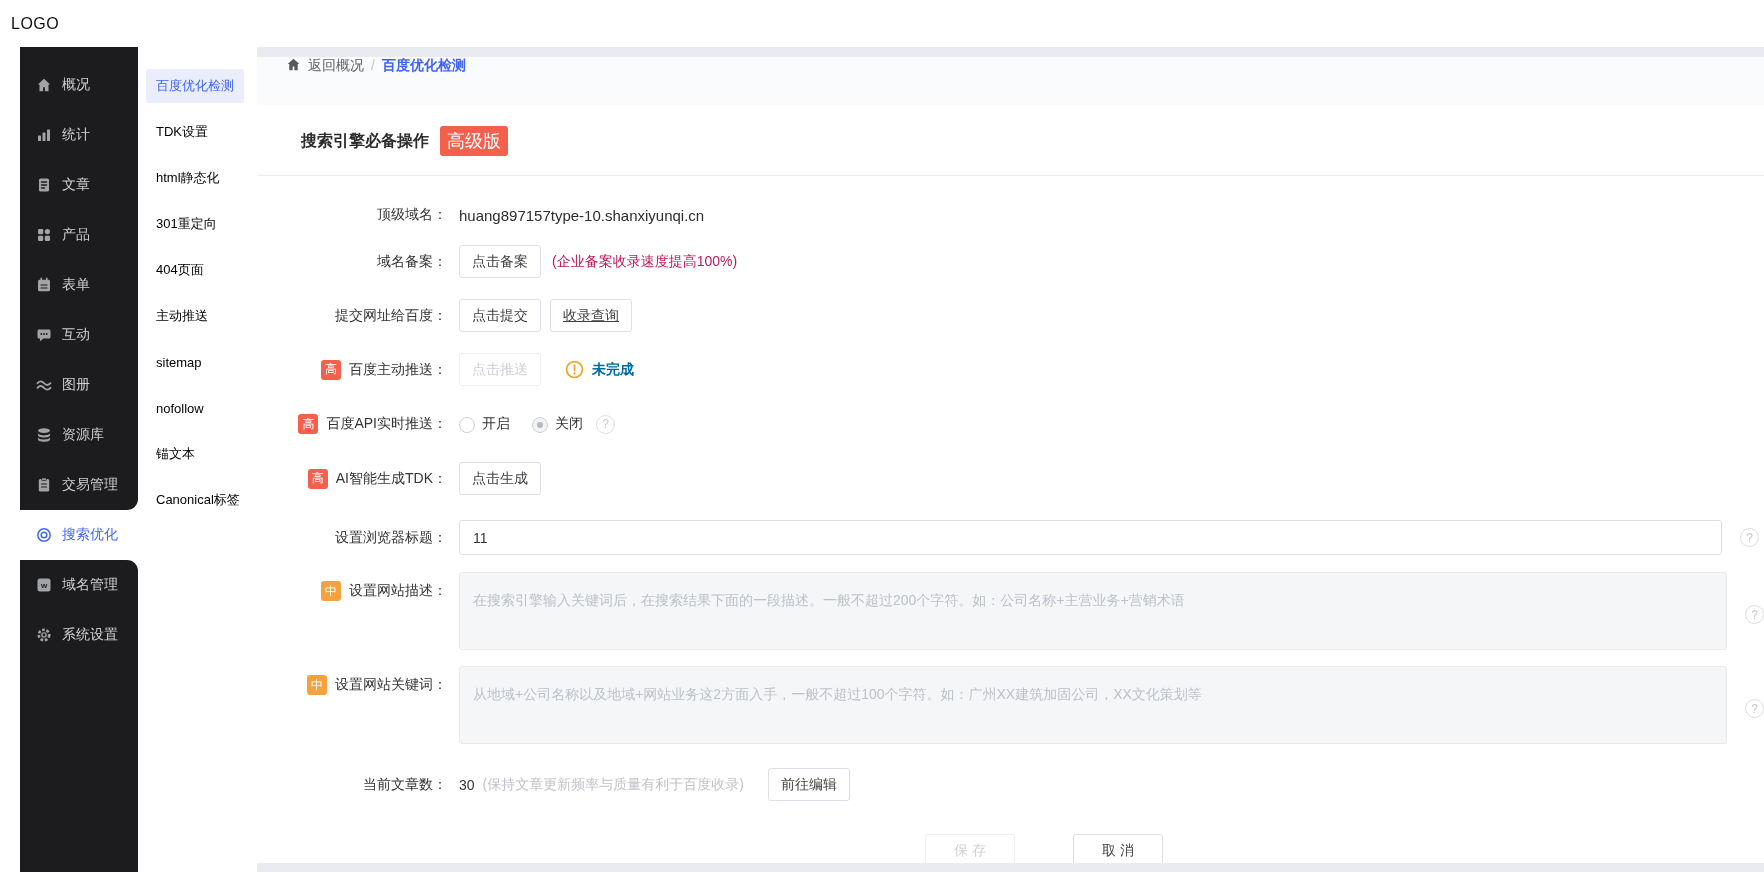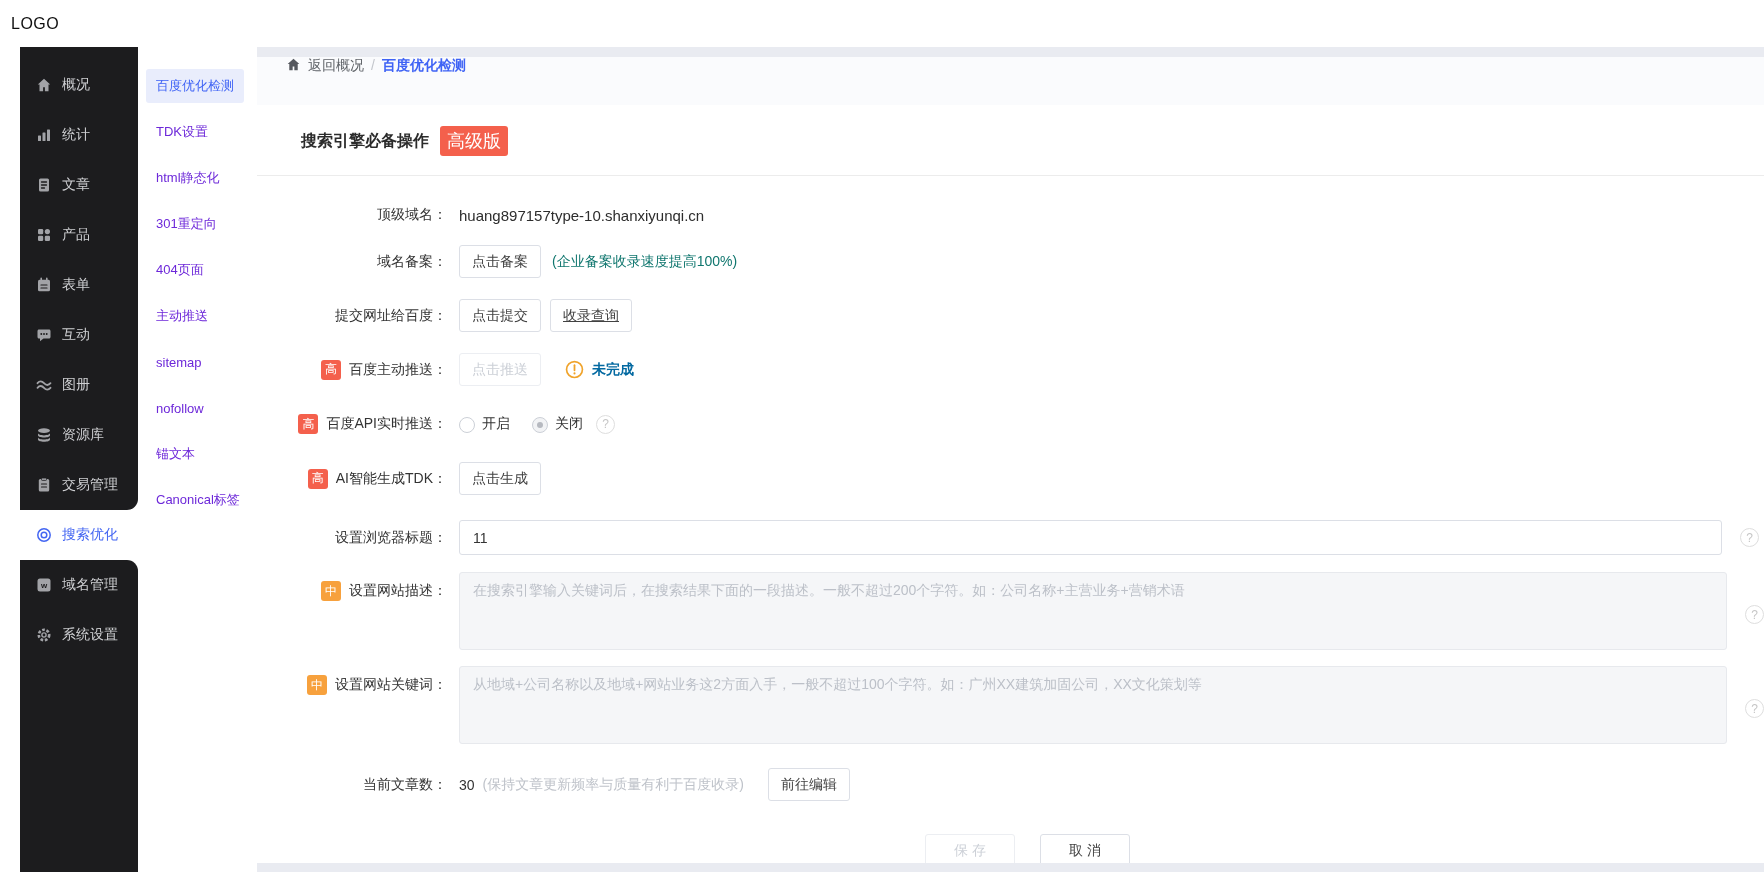--- a/index.html
+++ b/index.html
@@ -25,21 +25,21 @@
     display:flex; align-items:center; padding-left:16px; gap:10px; font-size:14px; cursor:pointer; }
   .ds-item .ico { width:16px; height:16px; color:#a2a3a7; display:flex; align-items:center; justify-content:center; }
   .ds-item.active { background:#fff; color:#4466f2; }
   .ds-item.active .ico { color:#4466f2; }
   .ds-item.pre-active { border-bottom-right-radius:11px; }
   .ds-item.post-active { border-top-right-radius:11px; }
 
   
   .submenu { width:119px; flex:0 0 119px; background:#fff; padding-top:16px; }
   .sm-item { height:46px; display:flex; align-items:center; padding-left:8px; cursor:pointer; }
-  .sm-label { font-size:13px; color:#6d28d9; padding:8px 10px; border-radius:3px; white-space:nowrap; }
+  .sm-label { font-size:13px; color:#000000; padding:8px 10px; border-radius:3px; white-space:nowrap; }
   .sm-item.active .sm-label { background:#e9edfc; color:#3f63f5; }
 
   
   .main { flex:1; background:#e9ebf1; padding-top:10px; display:flex; flex-direction:column; min-width:0; }
   .card { background:#fff; flex:1; margin-bottom:9px; overflow:hidden; }
   .breadcrumb { height:48px; background:#fafbfd; display:flex; align-items:flex-start;
     padding-left:29px; color:#5f6368; gap:7px; }
   .crumb-home { width:15px; height:15px; color:#55585e; display:flex; }
   .crumb-back { color:#5f6368; cursor:pointer; }
   .crumb-sep { color:#c3c6cc; }
@@ -62,21 +62,21 @@
     display:flex; align-items:center; justify-content:center; }
   .tag-high { background:#f4604c; }
   .tag-mid  { background:#f7a13d; }
 
   .btn { height:33px; padding:0 12px; background:#fff; border:1px solid #dcdfe6; border-radius:3px;
     font-size:14px; color:#424242; cursor:pointer; font-family:inherit; white-space:nowrap; }
   .btn.disabled { color:#ccd0d7; border-color:#eceef2; cursor:not-allowed; }
   .gap9 { margin-left:9px;text-decoration:underline; }
 
   .domain-value { font-size:15px; color:#2d2d2d; }
-  .hint { color:#0f766e; margin-left:11px; white-space:nowrap; }
+  .hint { color:#be185d; margin-left:11px; white-space:nowrap; }
 
   .warn-wrap { display:flex; align-items:center; gap:8px; margin-left:24px; }
   .warn-ico { width:19px; height:19px; display:flex; }
   .status-strong { font-weight:bold; color:#0369a1; }
 
   .radio { width:16px; height:16px; border:1px solid #ccd0d7; border-radius:50%; background:#fff;
     position:relative; flex:0 0 16px; cursor:pointer; }
   .radio.checked { background:#f2f3f5; }
   .radio.checked::after { content:""; position:absolute; left:4px; top:4px; width:6px; height:6px;
     border-radius:50%; background:#b6b9c0; }
@@ -85,34 +85,34 @@
   .ml22 { margin-left:22px; }
 
   .help { width:19px; height:19px; flex:0 0 19px; border:1px solid #dedede; border-radius:50%;
     color:#c6c6c6; font-size:12px; display:flex; align-items:center; justify-content:center;
     margin-left:18px; cursor:pointer; }
   .help.top-align { margin-top:7px; }
 
   .text-input { width:1263px; height:35px; border:1px solid #dcdfe6; border-radius:3px;
     padding:0 13px; font-size:14px; color:#333; font-family:inherit; outline:none; }
   .textarea { width:1377px; height:78px; background:#f5f6f8; border:1px solid #e7e9ed; border-radius:3px;
-    padding:9px 13px; font-size:14px; color:#333; font-family:inherit; resize:none; outline:none; }
+    padding:19px 13px; font-size:14px; color:#333; font-family:inherit; resize:none; outline:none; }
   .text-input::placeholder, .textarea::placeholder { color:#bcc0c8; }
 
   .count-value { color:#333; }
   .count-hint { color:#bfc3ca; margin-left:8px; }
   .ml24 { margin-left:24px; }
   .mb28 { margin-bottom:28px; }
   .mb25 { margin-bottom:25px; }
   .mb17 { margin-bottom:17px; }
   .mb16 { margin-bottom:16px; }
   .mb24 { margin-bottom:24px; }
   .mb33 { margin-bottom:33px; }
 
-  .btn-row { display:flex; padding-left:668px; gap:25px; }
+  .btn-row { display:flex; padding-left:668px; gap:58px; }
   .btn-wide { width:90px; height:34px; }
 </style>
 </head>
 <body>
 
 <div class="app">
 
   <div class="top-header">
     <span>LOGO</span>
   </div>

